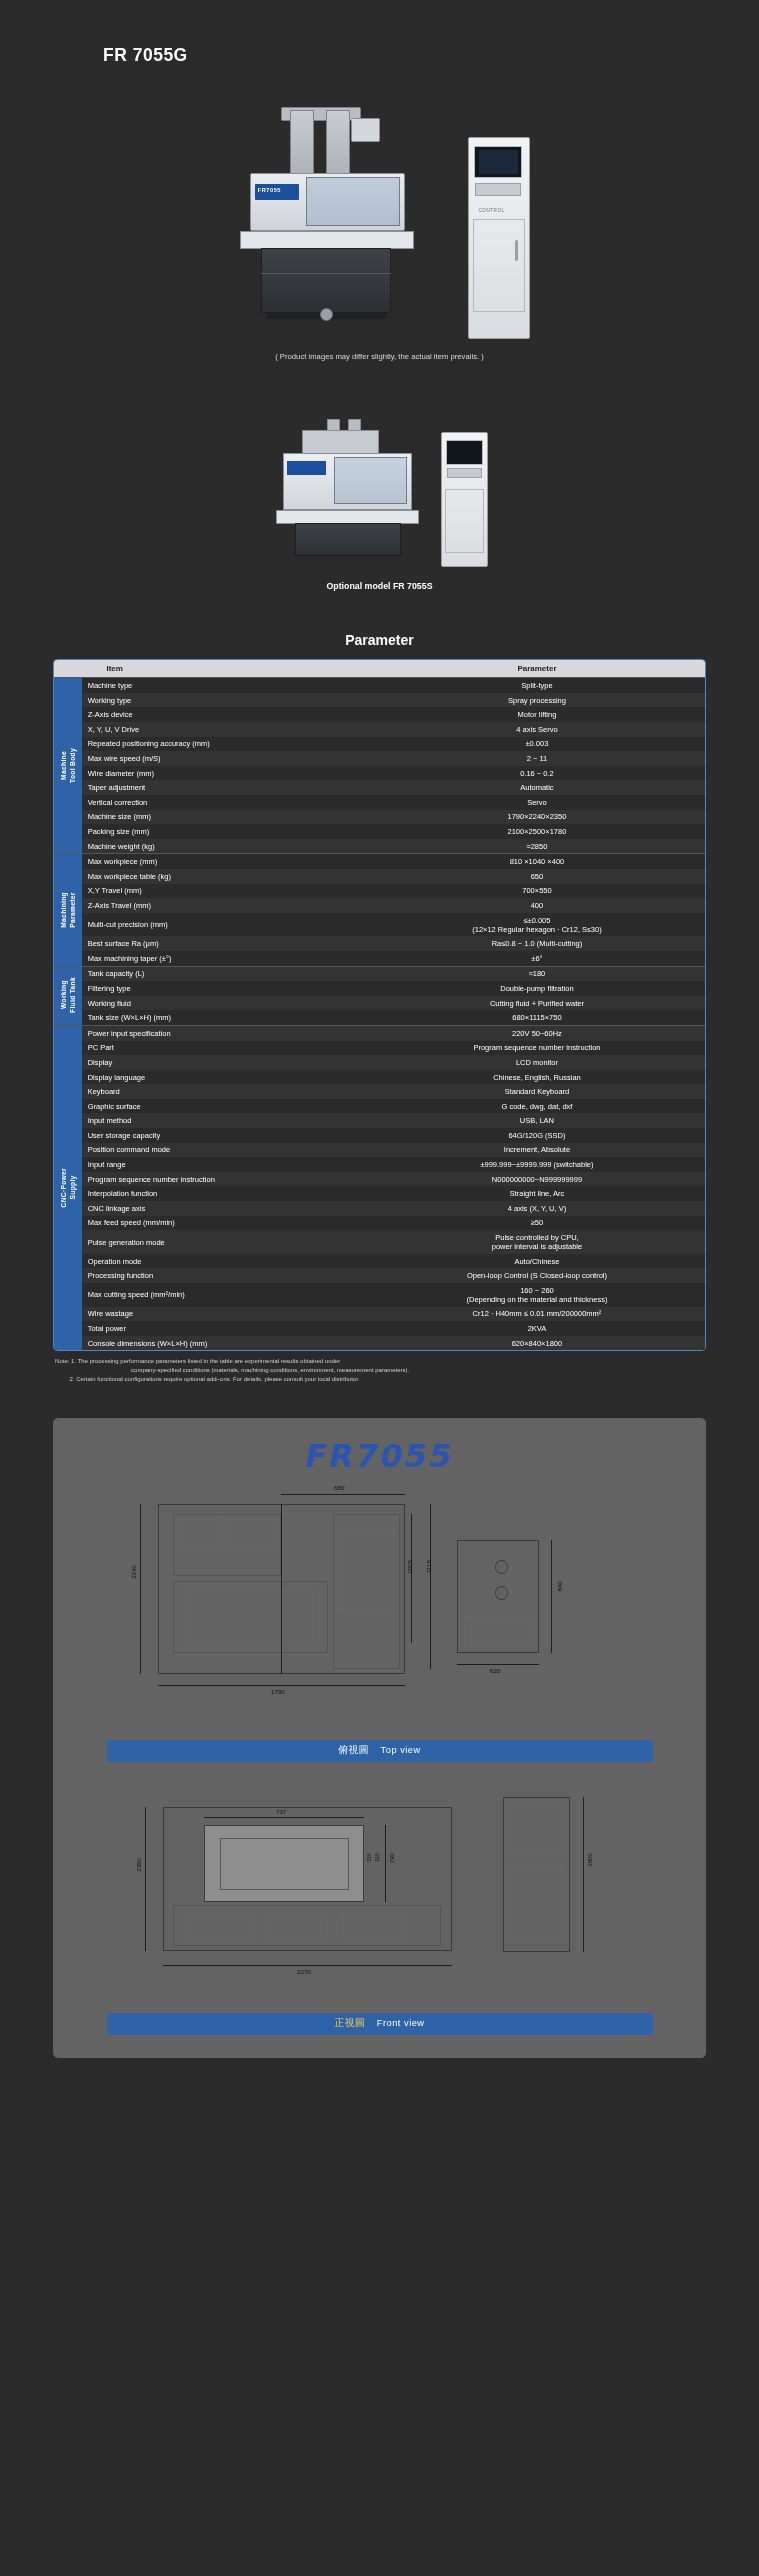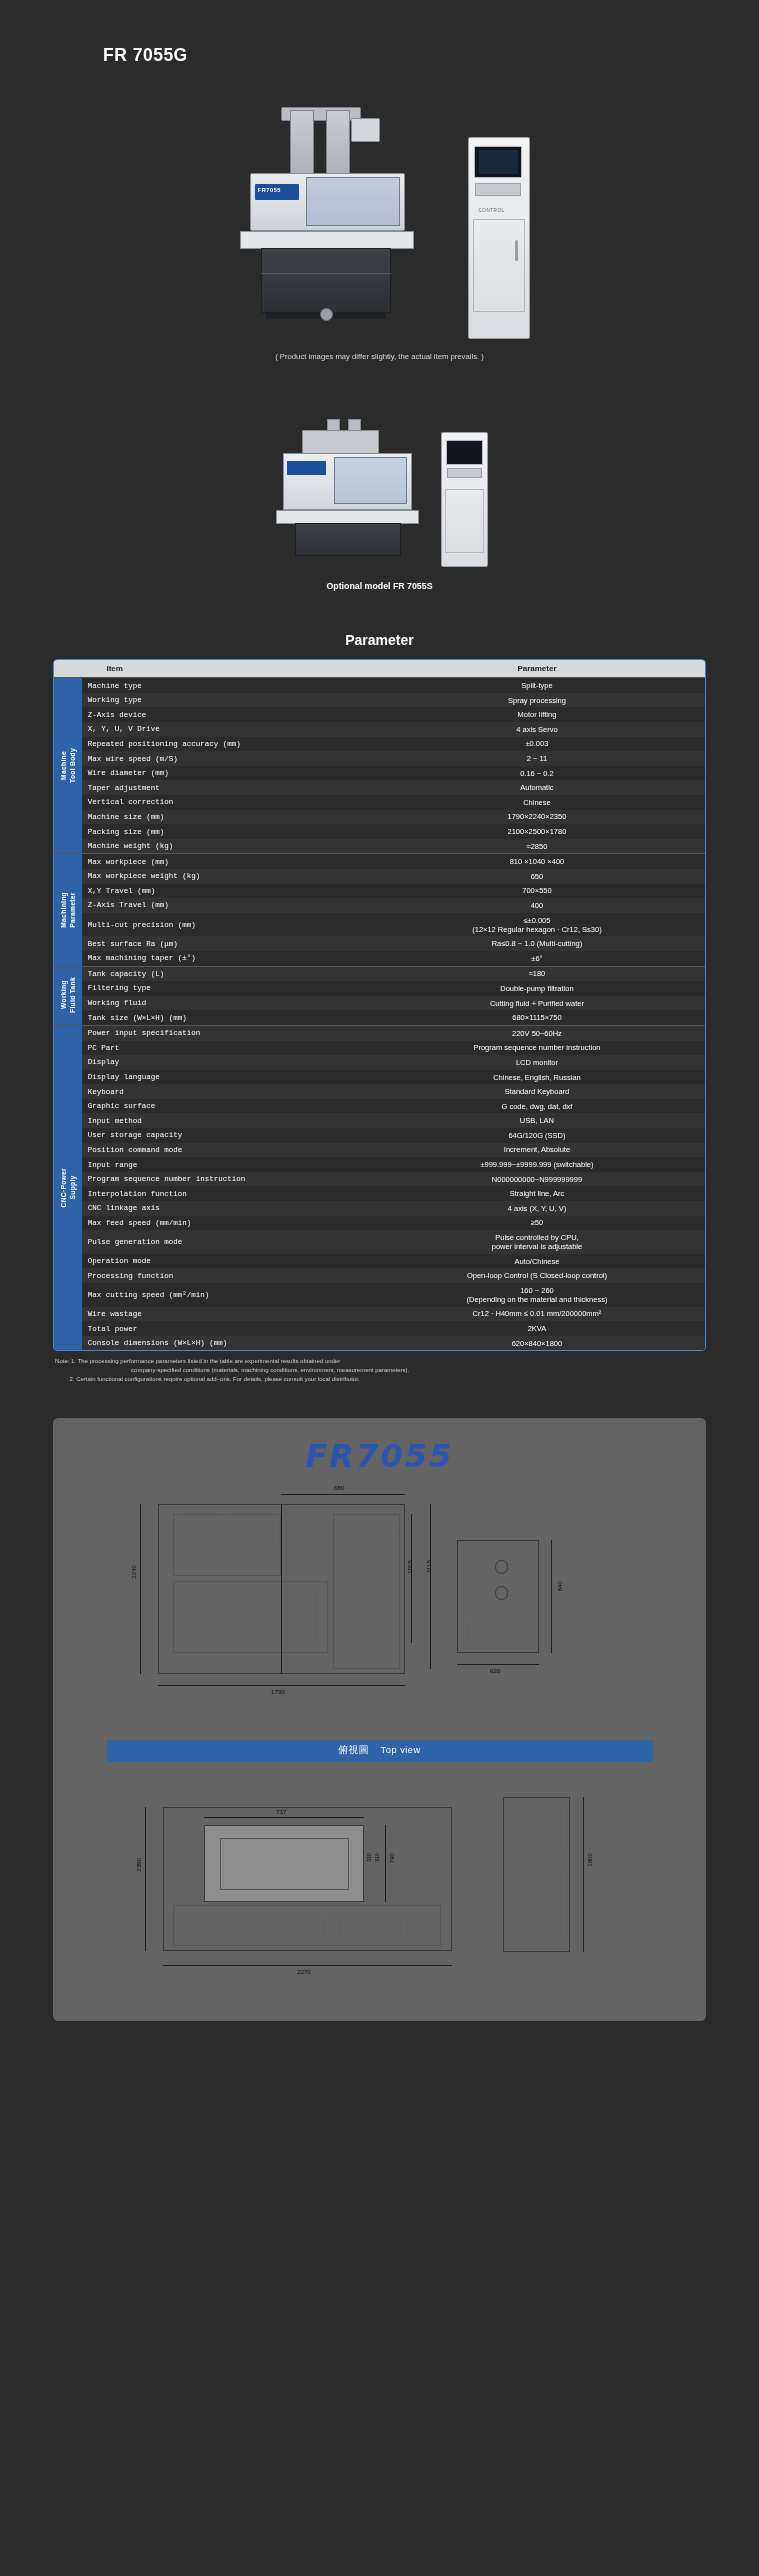--- a/index.html
+++ b/index.html
@@ -130,21 +130,21 @@
   }
   .sect-cell .vtext {
     writing-mode: vertical-rl;
     transform: rotate(180deg);
     display: inline-block;
     letter-spacing: 0.3px;
     line-height: 1.35;
     white-space: pre;
   }
   .th-item { text-align: left; padding-left: 24px !important; }
-  td.k { color: #ffffff; width: 44%; font-family: Liberation Mono, monospace; }
+  td.k { color: #ffffff; width: 44%; }
   td.v { color: #ffffff; text-align: center; }
   tr.alt td.k, tr.alt td.v { background: #333333; }
   tr.sep-top td { border-top: 0.5px solid #565656; }
   .th-sect { background: #d6d8dc; }
   .note {
     width: 653px;
     margin: 5.2px auto 0 auto;
     font-size: 6px;
     color: #cfcfcf;
     line-height: 1.55;
@@ -309,21 +309,21 @@
         <tr>
           <td class="k">Wire diameter  (mm)</td>
           <td class="v">0.16 ~ 0.2</td>
         </tr>
         <tr class="alt">
           <td class="k">Taper adjustment</td>
           <td class="v">Automatic</td>
         </tr>
         <tr>
           <td class="k">Vertical correction</td>
-          <td class="v">Chinese</td>
+          <td class="v">Servo</td>
         </tr>
         <tr class="alt">
           <td class="k">Machine size  (mm)</td>
           <td class="v">1790×2240×2350</td>
         </tr>
         <tr>
           <td class="k">Packing size  (mm)</td>
           <td class="v">2100×2500×1780</td>
         </tr>
         <tr class="alt">
@@ -331,21 +331,21 @@
           <td class="v">≈2850</td>
         </tr>
 
         <tr class="sep-top">
           <td class="sect-cell" rowspan="7"><span class="vtext">Machining
 Parameter</span></td>
           <td class="k">Max workpiece  (mm)</td>
           <td class="v">810 ×1040 ×400</td>
         </tr>
         <tr class="alt">
-          <td class="k">Max workpiece weight  (kg)</td>
+          <td class="k">Max workpiece table  (kg)</td>
           <td class="v">650</td>
         </tr>
         <tr>
           <td class="k">X,Y Travel  (mm)</td>
           <td class="v">700×550</td>
         </tr>
         <tr class="alt">
           <td class="k">Z-Axis Travel  (mm)</td>
           <td class="v">400</td>
         </tr>
@@ -542,16 +542,20 @@
       <div class="tl hline" style="left:108px; top:41px; width:160px;"></div>
       <div class="dim" style="left:180px; top:32px;">737</div>
       <div class="tl vline" style="left:289px; top:49px; height:77px;"></div>
       <div class="dimv" style="left:292px; top:77px;">790</div>
       <div class="dimv" style="left:270px; top:77px; font-size:5.2px;">310</div>
       <div class="dimv" style="left:278px; top:77px; font-size:5.2px;">310</div>
       <div class="tl vline" style="left:487px; top:20.6px; height:155px;"></div>
       <div class="dimv" style="left:490px; top:77px;">1800</div>
     </div>
 
+    <div class="blue-bar">
+      <span style="color:#ffd24a">正視圖</span>
+      <span class="en" style="margin-left:8.2px">Front view</span>
+    </div>
   </div>
 
 </div>
 
 
 </body></html>

